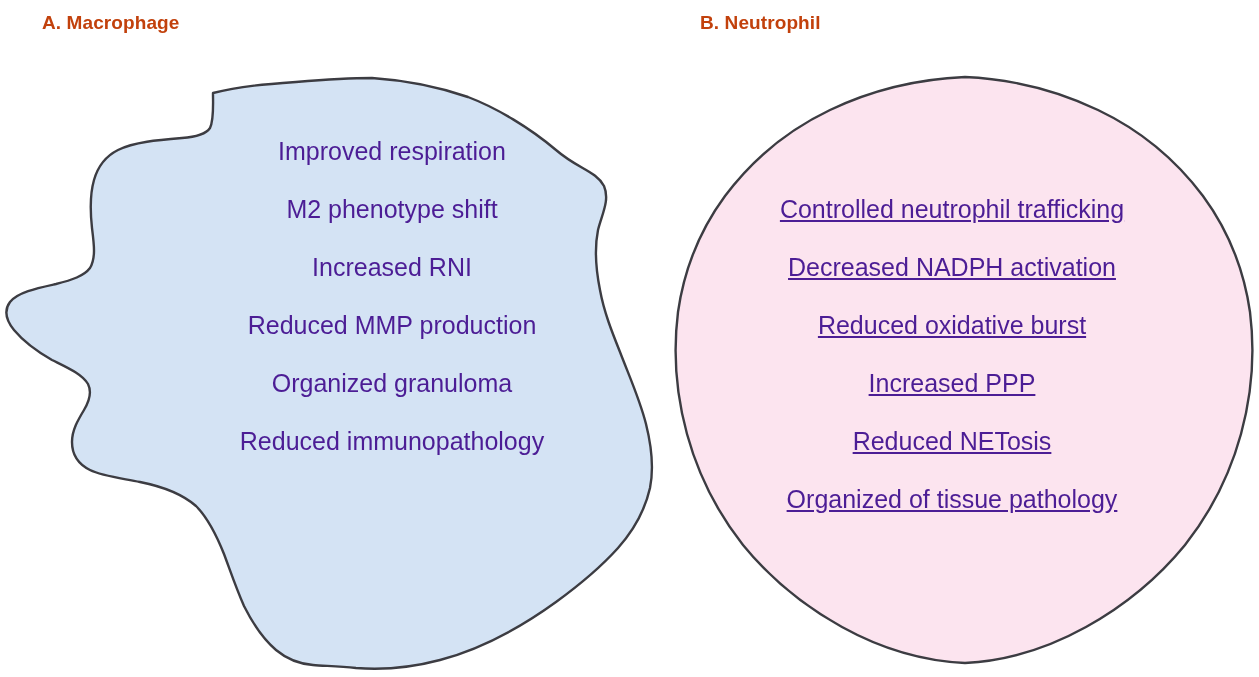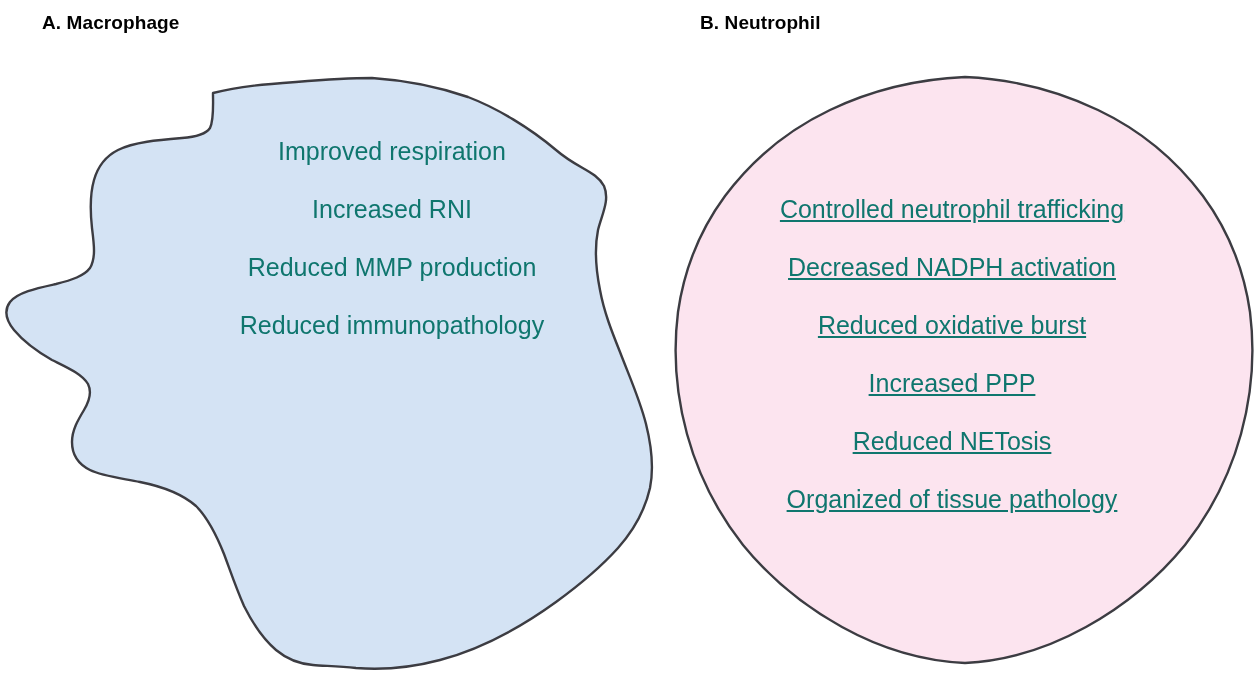--- a/index.html
+++ b/index.html
@@ -17,21 +17,21 @@
     width: 1259px;
     height: 677px;
     background: #ffffff;
     overflow: hidden;
   }
   .panel-title {
     position: absolute;
     font-size: 19px;
     font-weight: bold;
     letter-spacing: 0.1px;
-    color: #000000;
+    color: #c2410c;
     white-space: nowrap;
   }
   #title-a { left: 42px; top: 12px; }
   #title-b { left: 700px; top: 12px; text-align: right; }
 
   #cells {
     position: absolute;
     left: 0;
     top: 0;
     width: 1259px;
@@ -47,21 +47,21 @@
   .label-stack {
     position: absolute;
     display: flex;
     flex-direction: column;
     align-items: center;
     white-space: nowrap;
   }
   .cell-label {
     font-size: 25px;
     font-weight: normal;
-    color: #0f766e;
+    color: #4c1d95;
     line-height: 1;
     white-space: nowrap;
   }
   #macrophage-labels {
     left: 122px;
     top: 139px;
     width: 540px;
   }
   #macrophage-labels .cell-label { margin-bottom: 33px; }
   #macrophage-labels .cell-label:last-child { margin-bottom: 11px; }
@@ -134,22 +134,24 @@
              C 804,606 770,578 743,545
              C 717,512 698,474 687,434
              C 676,394 673,352 678,312
              C 684,270 700,230 725,196
              C 752,160 788,130 830,110
              C 872,90 918,79 965,77 Z" fill="#fce4ef" stroke="#3c3c42"></path>
   </svg>
 
   <div class="label-stack" id="macrophage-labels">
     <div class="cell-label">Improved respiration</div>
+    <div class="cell-label">M2 phenotype shift</div>
     <div class="cell-label">Increased RNI</div>
     <div class="cell-label">Reduced MMP production</div>
+    <div class="cell-label">Organized granuloma</div>
     <div class="cell-label">Reduced immunopathology</div>
   </div>
 
   <div class="label-stack" id="neutrophil-labels">
     <div class="cell-label">Controlled neutrophil trafficking</div>
     <div class="cell-label">Decreased NADPH activation</div>
     <div class="cell-label">Reduced oxidative burst</div>
     <div class="cell-label">Increased PPP</div>
     <div class="cell-label">Reduced NETosis</div>
     <div class="cell-label">Organized of tissue pathology</div>

